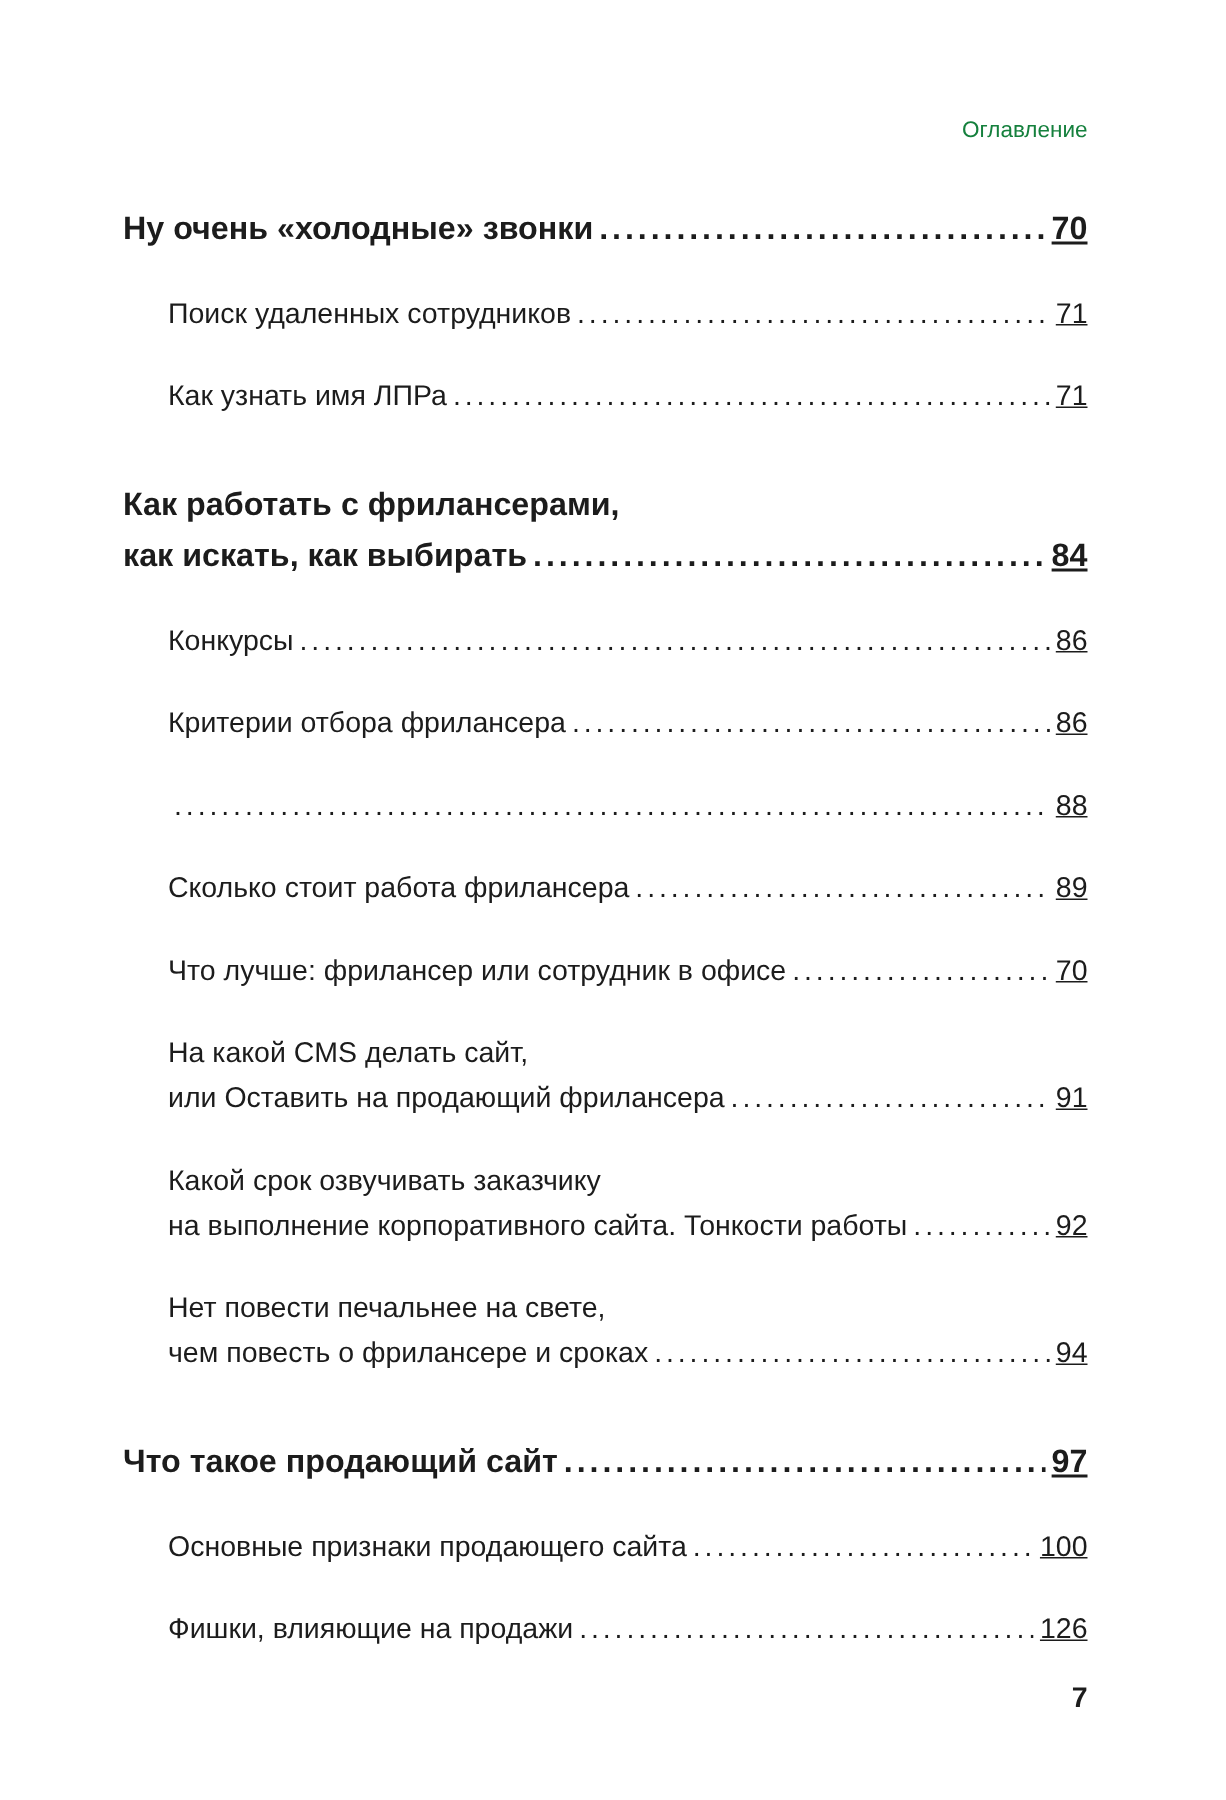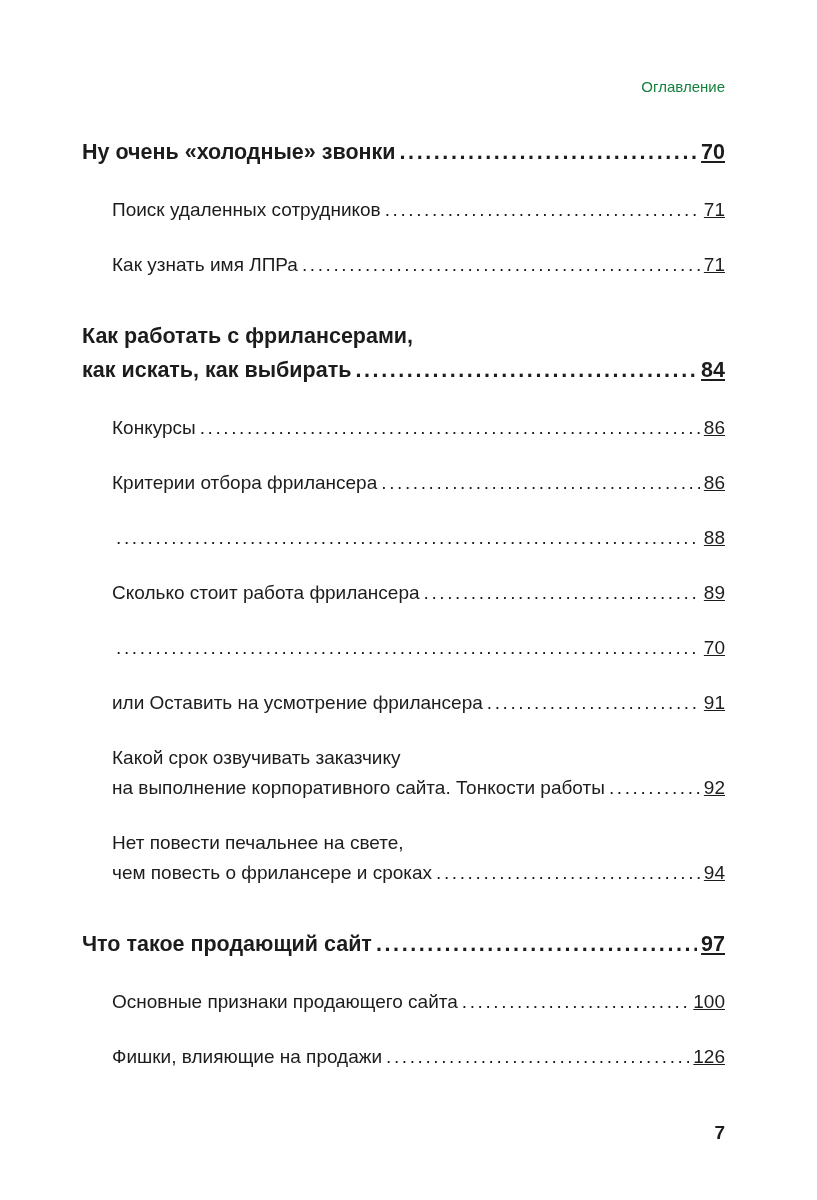--- a/index.html
+++ b/index.html
@@ -148,30 +148,32 @@
             <span class="title">Сколько стоит работа фрилансера</span>
             <span class="leader"></span>
             <span class="pagenum">89</span>
           </div>
         </div>
   </div>
 
   <div class="entry section">
     <div class="lines">
           <div class="last-line">
+            <span class="title">Что лучше: фрилансер или сотрудник в офисе</span>
             <span class="leader"></span>
             <span class="pagenum">70</span>
           </div>
         </div>
   </div>
 
   <div class="entry section">
     <div class="lines">
-          <div class="last-line">
-            <span class="title">или Оставить на усмотрение фрилансера</span>
+          <div class="pre-line">На какой CMS делать сайт,</div>
+          <div class="last-line">
+            <span class="title">или Оставить на продающий фрилансера</span>
             <span class="leader"></span>
             <span class="pagenum">91</span>
           </div>
         </div>
   </div>
 
   <div class="entry section">
     <div class="lines">
           <div class="pre-line">Какой срок озвучивать заказчику</div>
           <div class="last-line">

